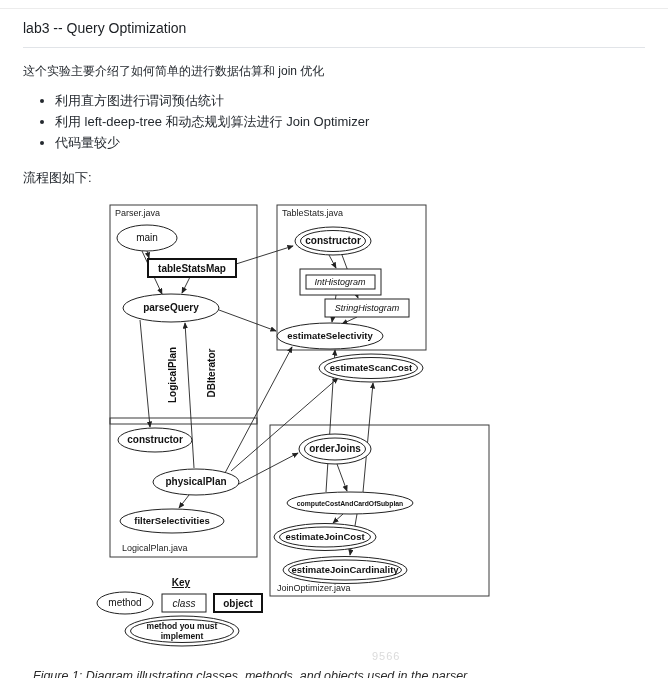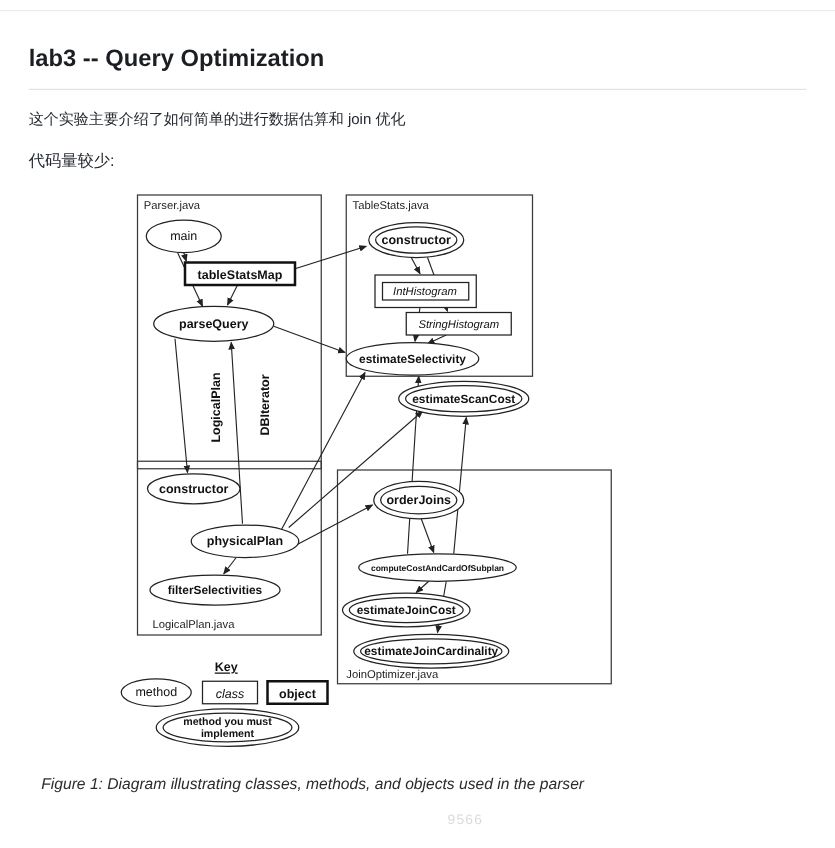--- a/index.html
+++ b/index.html
@@ -7,36 +7,36 @@
   body {
     width: 668px; height: 678px;
     font-family: "Liberation Sans", "DejaVu Sans", sans-serif;
     color: #24292f;
     position: relative;
     overflow: hidden;
   }
   .top-rule { position: absolute; top: 8px; left: 0; width: 100%; border-top: 1px solid #ececec; }
   .content { padding: 0 23px; }
   h1.title {
-    margin-top: 36px;
-    font-size: 19px;
-    font-weight: 700;
+    margin-top: 19px;
+    font-size: 14px;
+    font-weight: 400;
     line-height: 1.3;
     padding-bottom: 10px;
     border-bottom: 1px solid #e1e4e8;
     color: #1b1f23;
   }
   p.intro { margin-top: 14px; font-size: 12px; line-height: 1.6; color: #24292f; }
   ul.points { margin-top: 9px; padding-left: 32px; font-size: 13px; }
   ul.points li { line-height: 1.62; color: #24292f; }
   p.flow { margin-top: 15px; font-size: 13px; color: #24292f; }
   .diagram { margin-left: 72px; margin-top: 11px; position: relative; width: 402px; height: 455px; text-decoration: underline; }
   .caption { font-style: italic; font-size: 12.5px; color: #2b2b2b; margin-top: 16px; margin-left: 10px; }
   .watermark {
-    position: absolute; left: 358px; top: 650px;
+    position: absolute; left: 372px; top: 650px;
     font-size: 11px; color: #c3c3c3; opacity: .6; letter-spacing: 1px;
     pointer-events: none;
   }
   
   .box { fill: none; stroke: #3a3a3a; stroke-width: 1; }
   .boxlabel { font-size: 9px; fill: #222; }
   .node { fill: #ffffff; stroke: #222; stroke-width: 1; }
   .node-inner { fill: none; stroke: #222; stroke-width: 1; }
   .objrect { fill: #ffffff; stroke: #111; stroke-width: 2; }
   .classrect { fill: #ffffff; stroke: #222; stroke-width: 1; }
@@ -53,22 +53,27 @@
 </head>
 <body>
 
 <div class="top-rule"></div>
 
 <div class="content">
   <h1 class="title">lab3 -- Query Optimization</h1>
 
   <p class="intro">这个实验主要介绍了如何简单的进行数据估算和 join 优化</p>
 
-
-  <p class="flow">代码量较少:</p>
+  <ul class="points">
+    <li>利用直方图进行谓词预估统计</li>
+    <li>利用 left-deep-tree 和动态规划算法进行 Join Optimizer</li>
+    <li>代码量较少</li>
+  </ul>
+
+  <p class="flow">流程图如下:</p>
 
   <div class="diagram">
     <svg width="402" height="455" viewBox="0 0 402 455">
       <defs>
         <marker id="arr" markerWidth="8" markerHeight="8" refX="6.2" refY="3" orient="auto">
           <path d="M0,0 L7,3 L0,6 Z" fill="#222"></path>
         </marker>
       </defs>
 
       <g>

